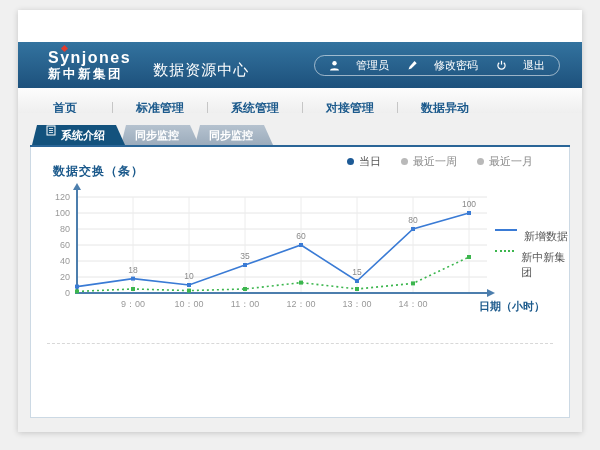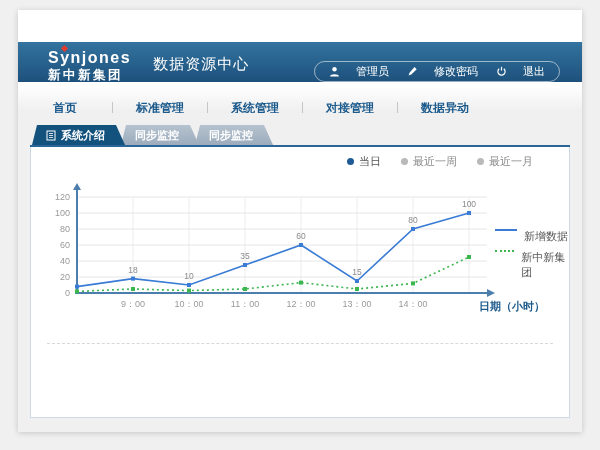--- a/index.html
+++ b/index.html
@@ -3,23 +3,23 @@
 <meta charset="utf-8">
 <style>
   html,body{margin:0;padding:0;width:600px;height:450px;overflow:hidden;
     background:#f0f0f0;font-family:"Liberation Sans","DejaVu Sans",sans-serif;}
   *{box-sizing:border-box;}
 
   .card{position:absolute;left:18px;top:10px;width:564px;height:422px;
     background:#fff;box-shadow:0 1px 6px rgba(0,0,0,.18);}
 
   
-  .header{position:absolute;top:32px;left:0;right:0;height:40px;
+  .header{position:absolute;top:32px;left:0;right:0;height:46px;
     background:linear-gradient(180deg,#33739f 0%,#1d517c 100%);
-    display:flex;align-items:flex-end;}
+    display:flex;align-items:center;}
   .logo{position:relative;margin-left:30px;color:#fff;line-height:1.15;}
   .logo-en{font-size:16px;font-weight:bold;letter-spacing:1.5px;}
   .logo-cn{font-size:12.5px;font-weight:bold;letter-spacing:2.5px;}
   .spark{position:absolute;left:14px;top:-3px;width:5px;height:5px;
     background:#e23c2e;transform:rotate(45deg);}
   .app-title{color:#fff;font-size:15px;margin-left:22px;align-self:flex-end;
     margin-bottom:8px;letter-spacing:1px;}
   .user-pill{margin-left:auto;margin-right:22px;border:1px solid rgba(255,255,255,.55);
     border-radius:11px;height:21px;display:flex;align-items:center;padding:0 14px;gap:18px;}
   .user-item{display:flex;align-items:center;gap:16px;color:#fff;font-size:11px;
@@ -35,21 +35,21 @@
   .nav-sep{width:1px;height:12px;background:#c6c6c6;}
 
   
   .content{position:absolute;top:103px;left:0;right:0;bottom:0;
     background:#f0f0f0;padding:12px;}
 
   .tabs{display:flex;height:20px;margin-left:2px;position:relative;}
   .tab{height:20px;line-height:20px;font-size:11px;font-weight:bold;color:#fff;
     padding:0 20px 0 14px;cursor:pointer;
     clip-path:polygon(5px 0,calc(100% - 9px) 0,100% 100%,0 100%);
-    display:flex;align-items:center;gap:5px;}
+    display:flex;gap:5px;}
   .tab.active{background:#13527d;z-index:3;}
   .tab.inactive{background:linear-gradient(#b5c2cf,#9cacbc);margin-left:-4px;z-index:2;}
   .tab-underline{height:2px;background:#2a6597;position:relative;z-index:4;}
 
   .panel{position:relative;background:#fff;border:1px solid #ccd9e4;border-top:none;
     height:271px;}
 
   .radios{position:absolute;top:7px;right:36px;display:flex;gap:20px;}
   .radio-item{display:flex;align-items:center;gap:5px;font-size:11px;color:#888;cursor:pointer;}
   .radio-dot{width:7px;height:7px;border-radius:50%;background:#b9b9b9;}
@@ -152,20 +152,21 @@
         <span class="radio-item">
           <span class="radio-dot"></span>
           <span>最近一周</span>
         </span>
         <span class="radio-item">
           <span class="radio-dot"></span>
           <span>最近一月</span>
         </span>
       </div>
 
+      <div class="ylabel">数据交换（条）</div>
 
       <svg class="chart" width="470" height="136" viewBox="0 0 470 136">
           <line x1="36" y1="96" x2="446" y2="96" stroke="#e6e6e6" stroke-width="1"></line>
           <line x1="36" y1="80" x2="446" y2="80" stroke="#e6e6e6" stroke-width="1"></line>
           <line x1="36" y1="64" x2="446" y2="64" stroke="#e6e6e6" stroke-width="1"></line>
           <line x1="36" y1="48" x2="446" y2="48" stroke="#e6e6e6" stroke-width="1"></line>
           <line x1="36" y1="32" x2="446" y2="32" stroke="#e6e6e6" stroke-width="1"></line>
           <line x1="36" y1="16" x2="446" y2="16" stroke="#e6e6e6" stroke-width="1"></line>
           <line x1="92" y1="16" x2="92" y2="112" stroke="#ececec" stroke-width="1"></line>
           <line x1="148" y1="16" x2="148" y2="112" stroke="#ececec" stroke-width="1"></line>

